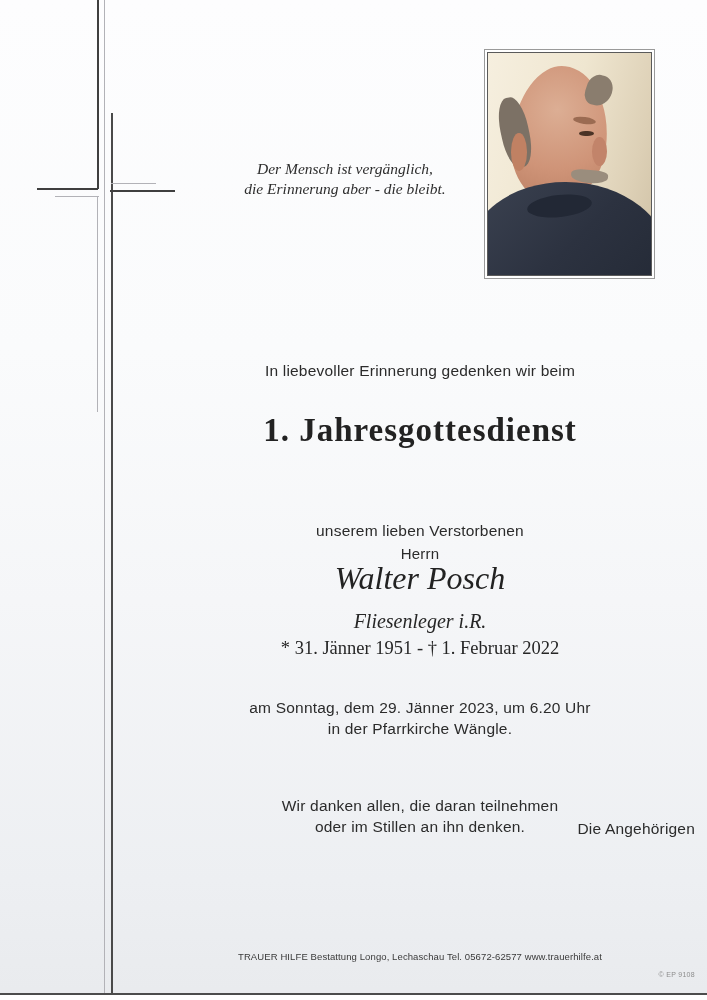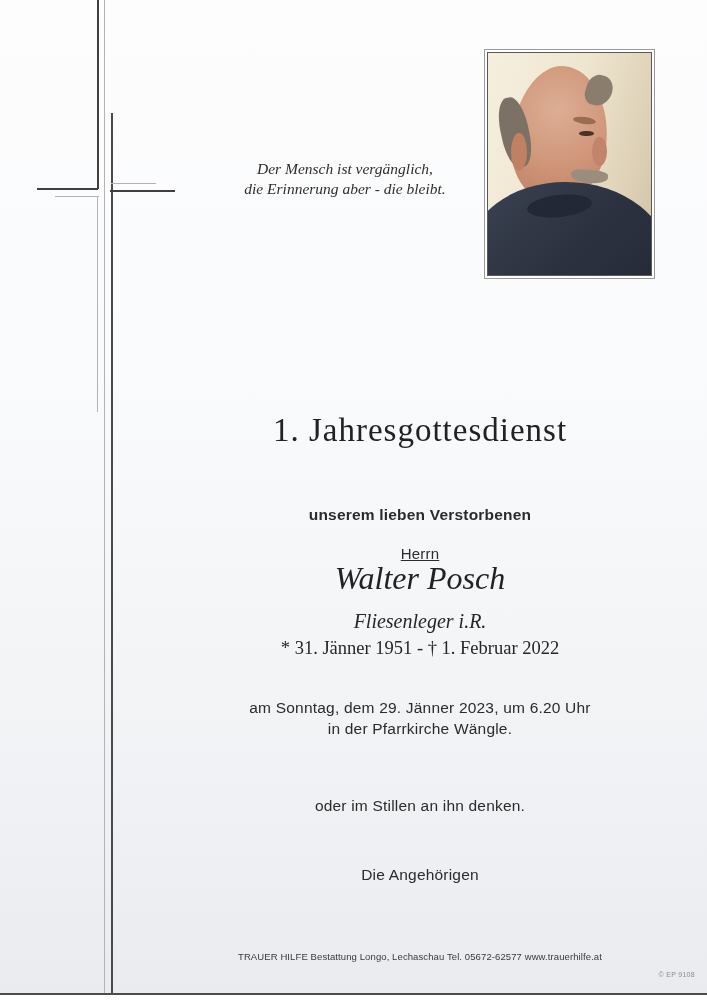--- a/index.html
+++ b/index.html
@@ -23,31 +23,31 @@
   .h3{left:110px;top:190px;width:65px;height:2px;background:#3f3f3f;}
   .h4{left:55px;top:196px;width:44px;height:1px;background:#b2b2b7;}
   
   .block{position:absolute;left:145px;width:550px;text-align:center;}
   .quote{position:absolute;left:225px;top:159px;width:240px;text-align:center;
          font-family:"Liberation Serif",serif;font-style:italic;
          font-size:15.5px;line-height:1.28;color:#2e2e2e;}
   .sans{font-size:15.5px;letter-spacing:.2px;}
   .intro{top:362px;}
   .heading{top:412px;font-family:"Liberation Serif",serif;font-size:33px;
-           letter-spacing:1px;color:#222;font-weight:400;}
-  .dedication{top:506px;font-weight:bold;}
-  .salutation{top:545px;font-size:15px;text-decoration:underline;}
+           letter-spacing:1px;color:#222;font-weight:700;}
+  .dedication{top:522px;}
+  .salutation{top:545px;font-size:15px;}
   .name{top:560px;font-family:"Liberation Serif",serif;font-style:italic;
         font-size:32px;color:#222;line-height:1.15;}
   .profession{top:610px;font-family:"Liberation Serif",serif;font-style:italic;
               font-size:20px;color:#262626;}
   .dates{top:638px;font-family:"Liberation Serif",serif;font-size:18.5px;color:#262626;}
   .service{top:697px;line-height:21px;}
   .thanks{top:796px;line-height:20.5px;}
-  .closing{top:866px;}
+  .closing{top:820px;text-align:right;}
   .footer{top:951px;font-size:9.5px;color:#3a3a3a;letter-spacing:.1px;}
   .footer b{font-weight:normal;}
   .copyright{position:absolute;left:600px;top:971px;width:95px;text-align:right;
              font-size:7px;color:#8d8d8d;letter-spacing:.3px;}
   .bottom-edge{position:absolute;left:0;top:993px;width:707px;height:2px;background:#4c4c4c;}
   .bottom-white{position:absolute;left:0;top:995px;width:707px;height:5px;background:#ffffff;}
   
   .photo{position:absolute;left:484px;top:49px;width:165px;height:224px;
          border:1px solid #9a9a9a;background:#fff;padding:2px;box-sizing:content-box;}
   .photo-inner{position:relative;width:100%;height:100%;border:1px solid #5a5a5a;
@@ -107,39 +107,41 @@
       <div class="p-abs eyebrow"></div>
       <div class="p-abs eye"></div>
       <div class="p-abs nose"></div>
       <div class="p-abs mustache"></div>
       <div class="p-abs mouth"></div>
       <div class="p-abs jacket"></div>
       <div class="p-abs collar"></div>
     </div>
   </div>
 
+  <div class="block sans intro">In liebevoller Erinnerung gedenken wir beim</div>
 
   <div class="block heading">1. Jahresgottesdienst</div>
 
   <div class="block sans dedication">unserem lieben Verstorbenen</div>
 
   <div class="block sans salutation">Herrn</div>
 
   <div class="block name">Walter Posch</div>
 
   <div class="block profession">Fliesenleger i.R.</div>
 
   <div class="block dates">* 31. Jänner 1951 - † 1. Februar 2022</div>
 
   <div class="block sans service">
     <div>am Sonntag, dem 29. Jänner 2023, um 6.20 Uhr</div>
     <div>in der Pfarrkirche Wängle.</div>
   </div>
 
   <div class="block sans thanks">
+    <div>Wir danken allen, die daran teilnehmen</div>
     <div>oder im Stillen an ihn denken.</div>
   </div>
 
   <div class="block sans closing">Die Angehörigen</div>
 
   <div class="block footer">
     <b>TRAUER HILFE</b><span> Bestattung Longo, Lechaschau Tel. 05672-62577 www.trauerhilfe.at</span>
   </div>
 
   <div class="copyright">© EP 9108</div>

